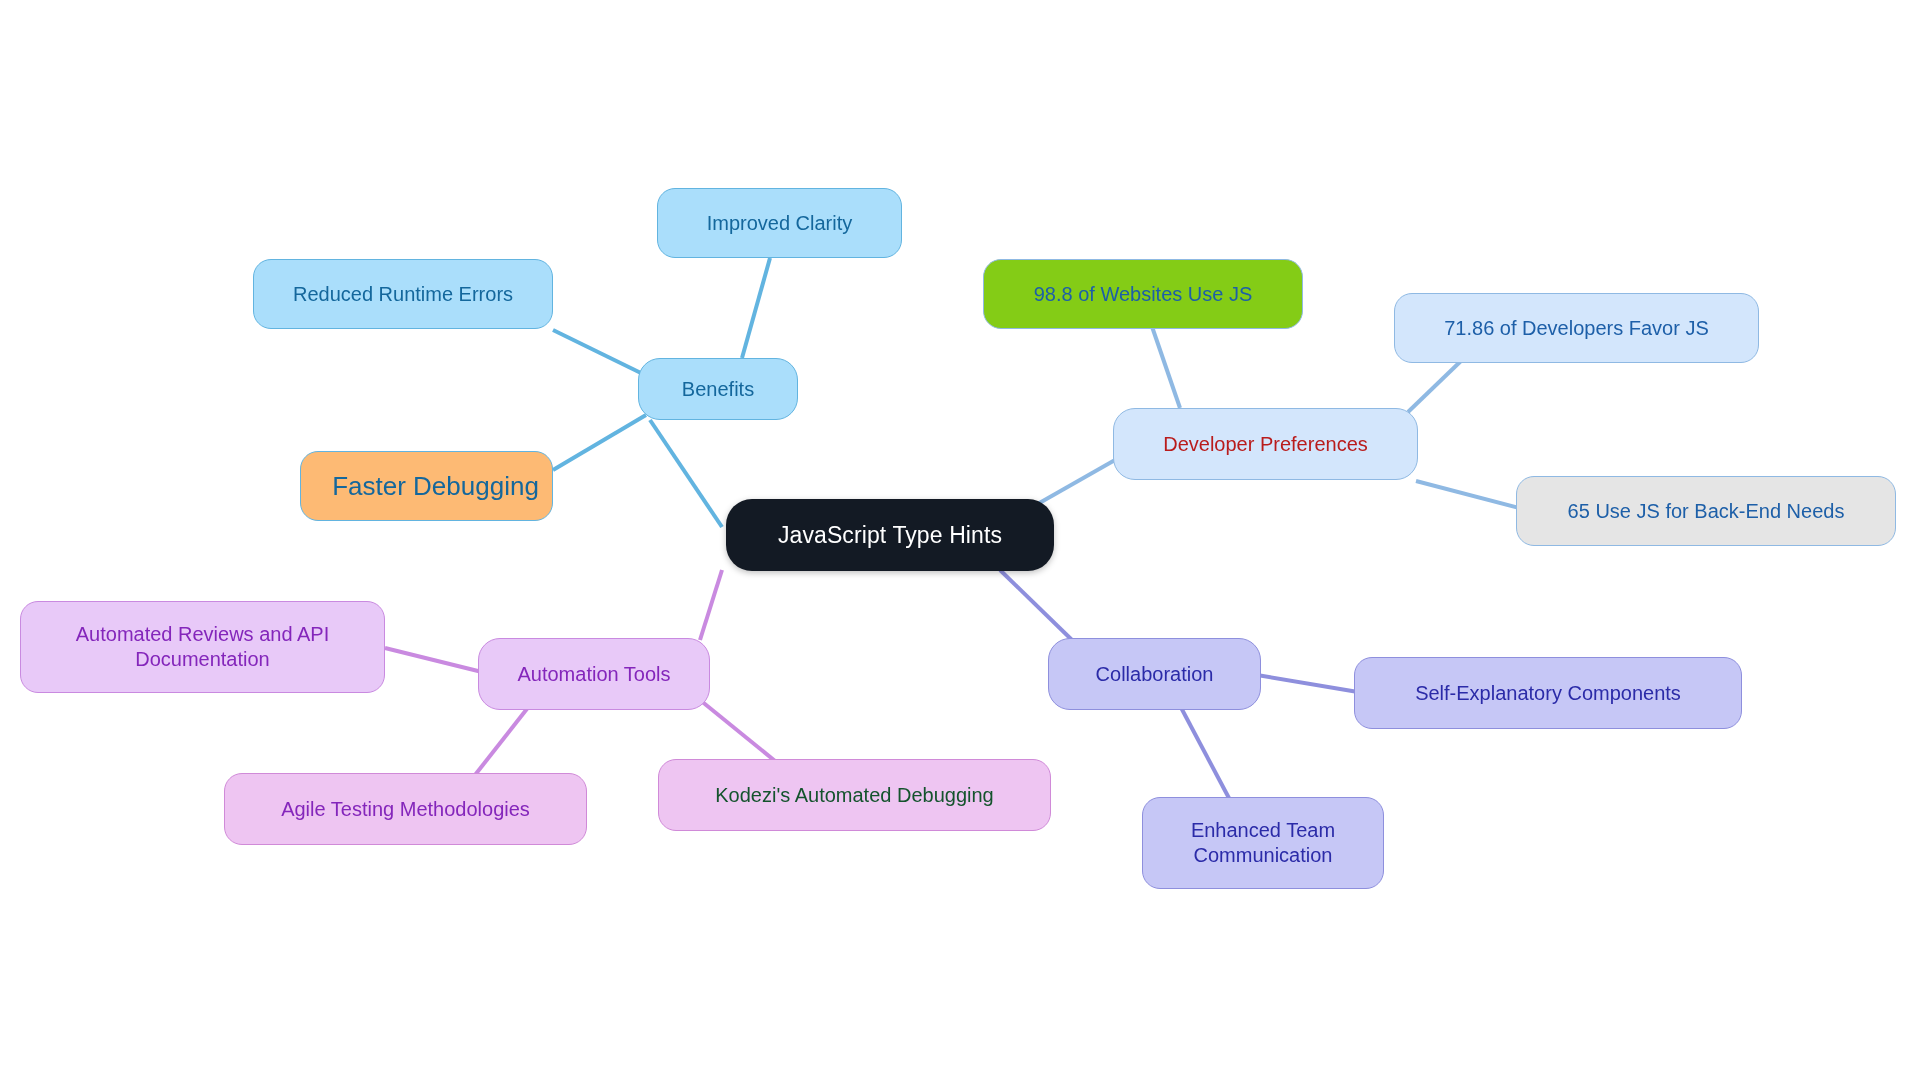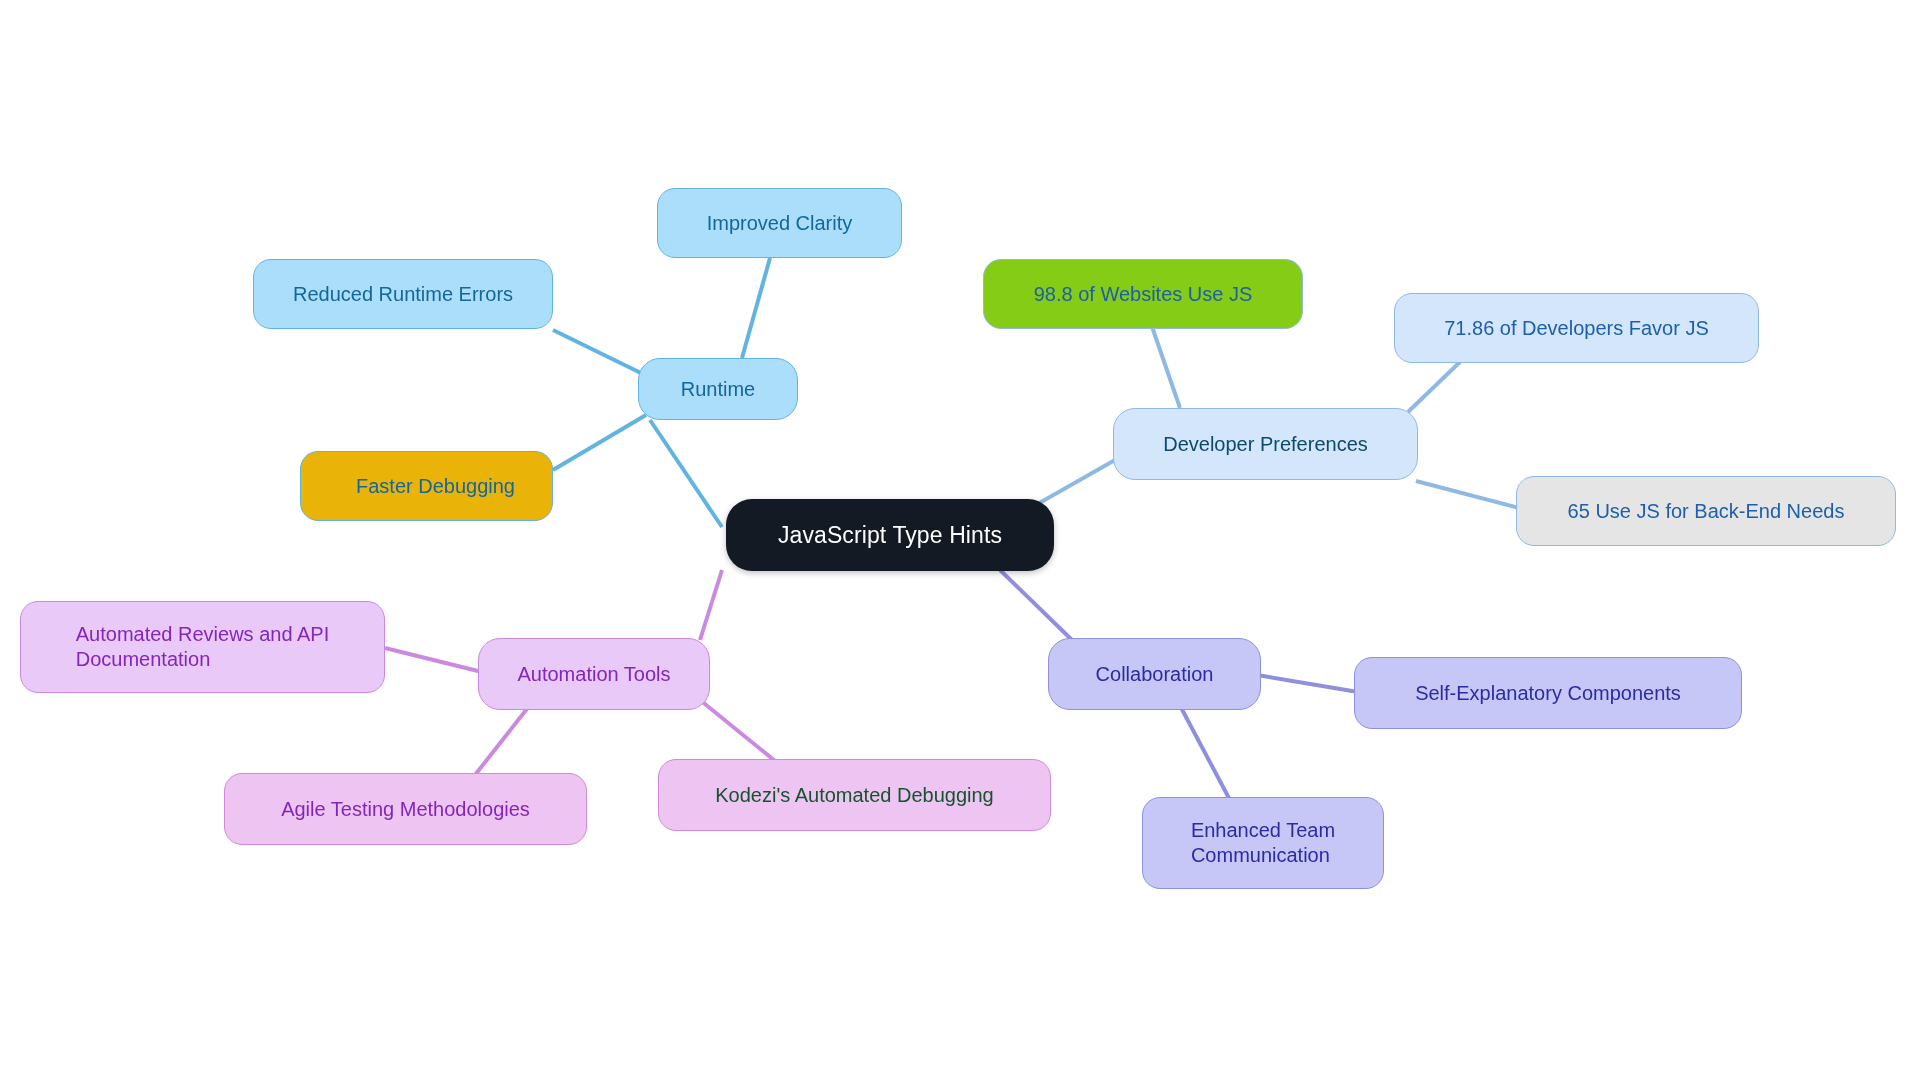--- a/index.html
+++ b/index.html
@@ -27,21 +27,21 @@
     width: 1920px;
     height: 1083px;
     pointer-events: none;
   }
   .node {
     position: absolute;
     box-sizing: border-box;
     display: flex;
     align-items: center;
     justify-content: center;
-    text-align: left;
+    text-align: center;
     border-radius: 18px;
     border-style: solid;
     border-width: 1.5px;
     line-height: 1.25;
     white-space: pre-line;
     padding: 4px 10px;
     z-index: 2;
   }
   .node.root {
     border-radius: 26px;
@@ -78,36 +78,36 @@
     <line x1="482" y1="672" x2="385" y2="648" stroke="#c98ae0" stroke-width="4"></line>
     <line x1="530" y1="705" x2="475" y2="775" stroke="#c98ae0" stroke-width="4"></line>
     <line x1="700" y1="700" x2="780" y2="765" stroke="#c98ae0" stroke-width="4"></line>
   </svg>
 
   <div class="node root" style="left:726px; top:499px; width:328px; height:72px; background:#131a24; color:#ffffff; font-size:23px;">
     <span>JavaScript Type Hints</span>
   </div>
 
   <div class="node branch" style="left:638px; top:358px; width:160px; height:62px; background:#aadefb; border-color:#62b4e0; color:#14679c; font-size:20px;">
-    <span>Runtime</span>
+    <span>Benefits</span>
   </div>
 
   <div class="node" style="left:657px; top:188px; width:245px; height:70px; background:#aadefb; border-color:#62b4e0; color:#14679c; font-size:20px;">
     <span>Improved Clarity</span>
   </div>
 
   <div class="node" style="left:253px; top:259px; width:300px; height:70px; background:#aadefb; border-color:#62b4e0; color:#14679c; font-size:20px;">
     <span>Reduced Runtime Errors</span>
   </div>
 
-  <div class="node" style="left:300px; top:451px; width:253px; height:70px; background:#eab308; border-color:#62b4e0; color:#14679c; font-size:20px;padding-left:28px;">
+  <div class="node" style="left:300px; top:451px; width:253px; height:70px; background:#fdba74; border-color:#62b4e0; color:#14679c; font-size:26px;padding-left:28px;">
     <span>Faster Debugging</span>
   </div>
 
-  <div class="node branch" style="left:1113px; top:408px; width:305px; height:72px; background:#d3e6fc; border-color:#8fb9e3; color:#0c4a6e; font-size:20px;">
+  <div class="node branch" style="left:1113px; top:408px; width:305px; height:72px; background:#d3e6fc; border-color:#8fb9e3; color:#b91c1c; font-size:20px;">
     <span>Developer Preferences</span>
   </div>
 
   <div class="node" style="left:983px; top:259px; width:320px; height:70px; background:#84cc16; border-color:#8fb9e3; color:#1d5fa8; font-size:20px;">
     <span>98.8 of Websites Use JS</span>
   </div>
 
   <div class="node" style="left:1394px; top:293px; width:365px; height:70px; background:#d3e6fc; border-color:#8fb9e3; color:#1d5fa8; font-size:20px;">
     <span>71.86 of Developers Favor JS</span>
   </div>

